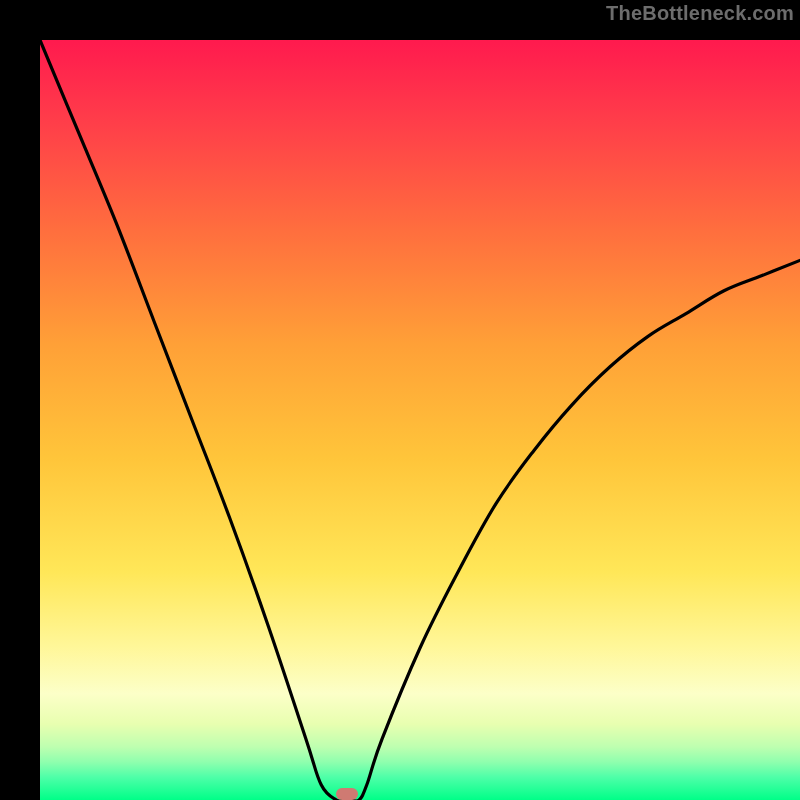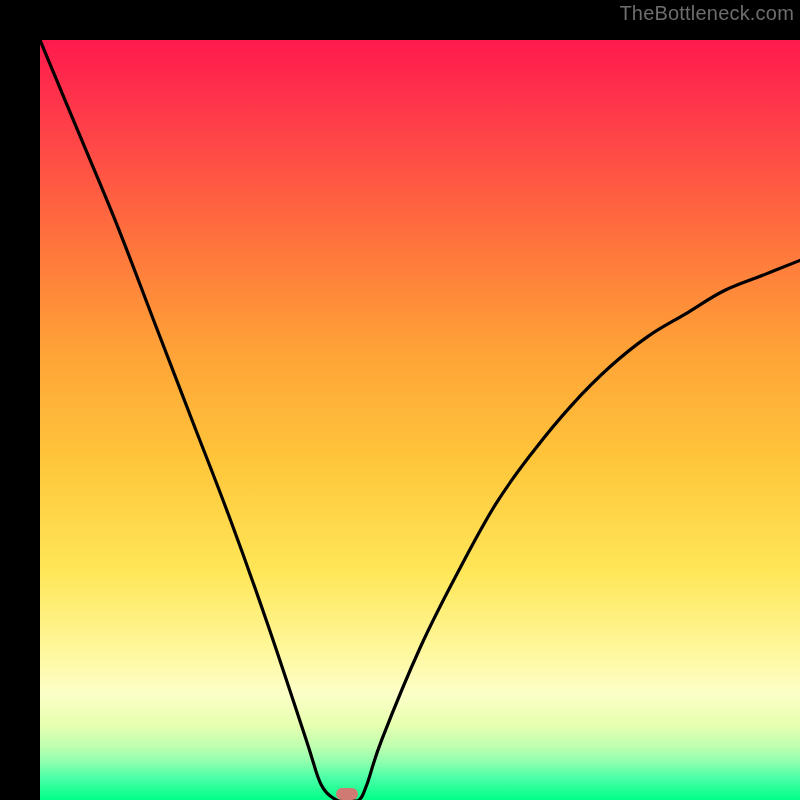--- a/index.html
+++ b/index.html
@@ -50,21 +50,21 @@
   .curve-svg {
     position: absolute;
     inset: 0;
   }
   .watermark {
     position: absolute;
     top: 2px;
     right: 6px;
     color: #6d6d6d;
     font-size: 20px;
-    font-weight: 400;
+    font-weight: 700;
     letter-spacing: 0.2px;
     user-select: none;
   }
   .marker {
     position: absolute;
     width: 22px;
     height: 12px;
     background: #cf7a72;
     border-radius: 6px;
   }

